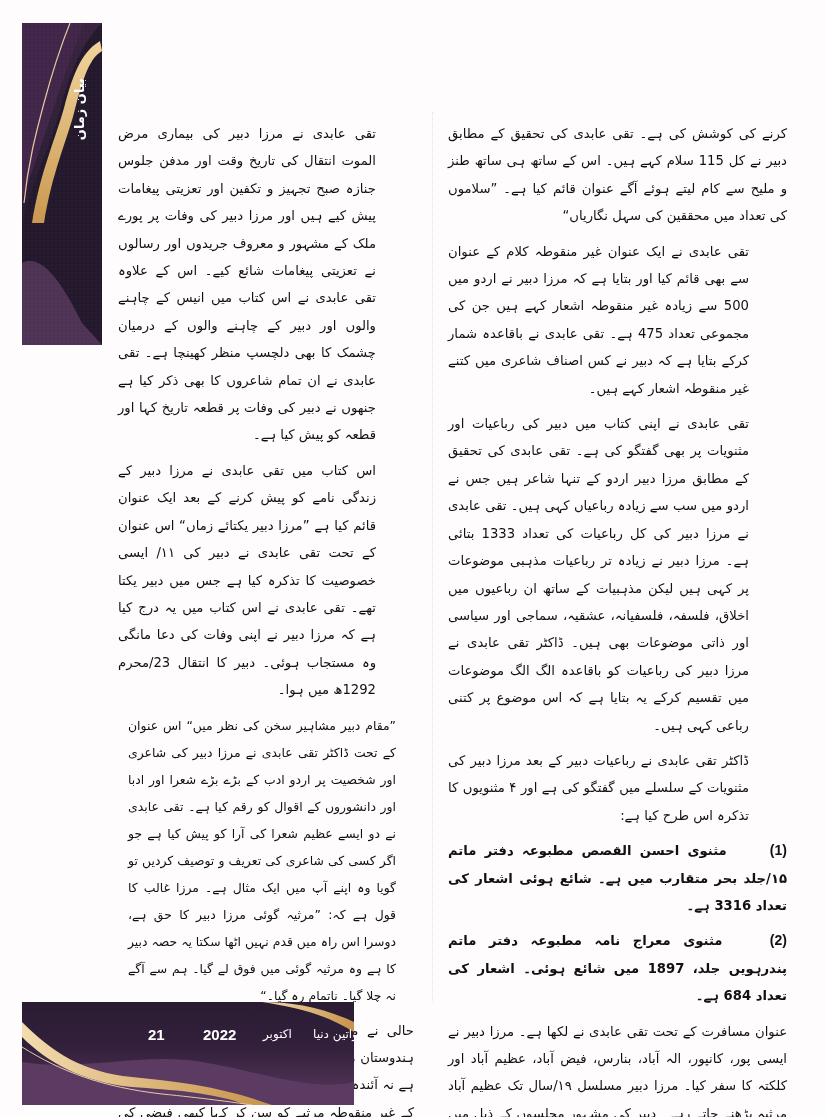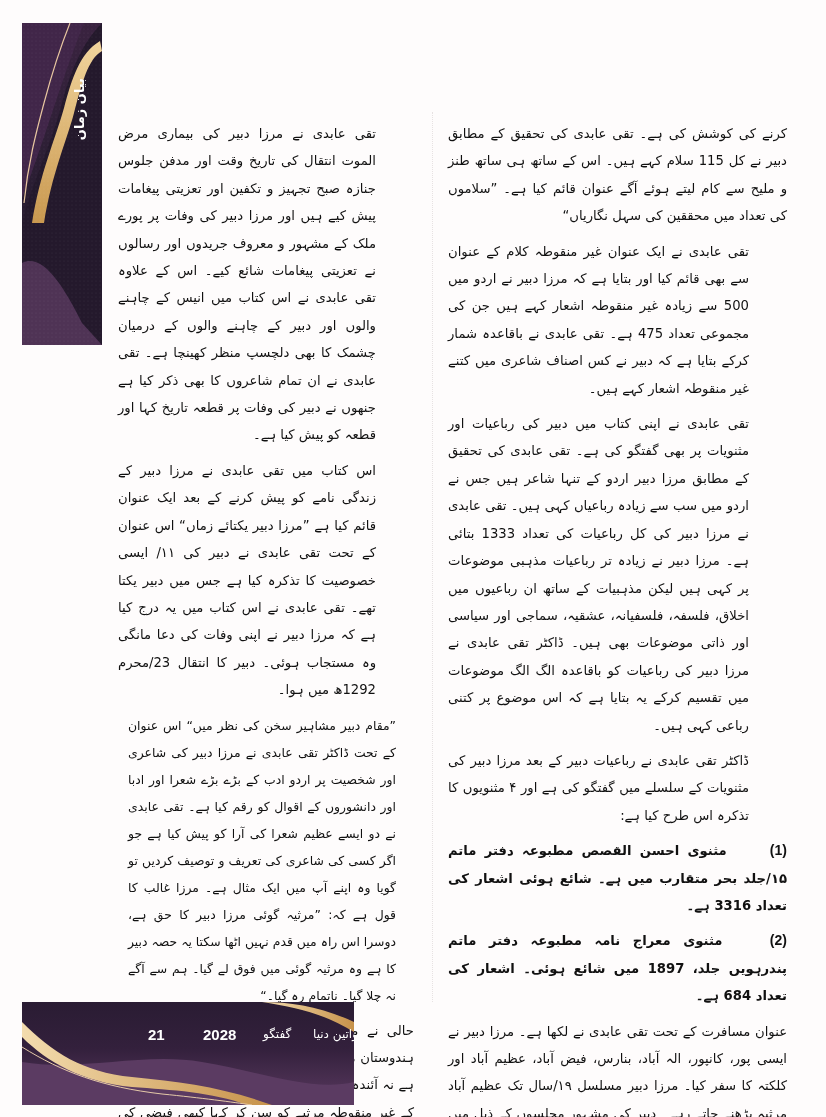--- a/index.html
+++ b/index.html
@@ -126,19 +126,19 @@
           <stop offset="1" stop-color="#c7924a"></stop>
         </linearGradient>
       </defs>
       <path d="M0 60 C60 70, 120 50, 180 60 C240 70, 290 90, 332 80 L332 103 L0 103 Z" fill="#5b3b62"></path>
       <path d="M0 20 C30 50, 60 70, 110 75 C160 80, 200 85, 250 103 L225 103 C190 90, 150 88, 110 85 C60 80, 25 60, 0 35 Z" fill="url(#goldf)"></path>
       <path d="M0 45 C40 70, 80 85, 140 92 C180 96, 210 100, 230 103" stroke="#e5c9a8" stroke-width="1" fill="none"></path>
       <path d="M240 0 C270 5, 300 10, 332 30 L332 20 C300 5, 270 0, 240 0 Z" fill="url(#goldf)"></path>
     </svg>
     <div class="footer-text">
       <span class="footer-page">21</span>
-      <span class="footer-year">2028</span>
-      <span class="footer-month">گفتگو</span>
+      <span class="footer-year">2022</span>
+      <span class="footer-month">اکتوبر</span>
       <span class="footer-mag">ماہنامہ خواتین دنیا</span>
     </div>
   </div>
 
 </div>
 
 </body></html>

